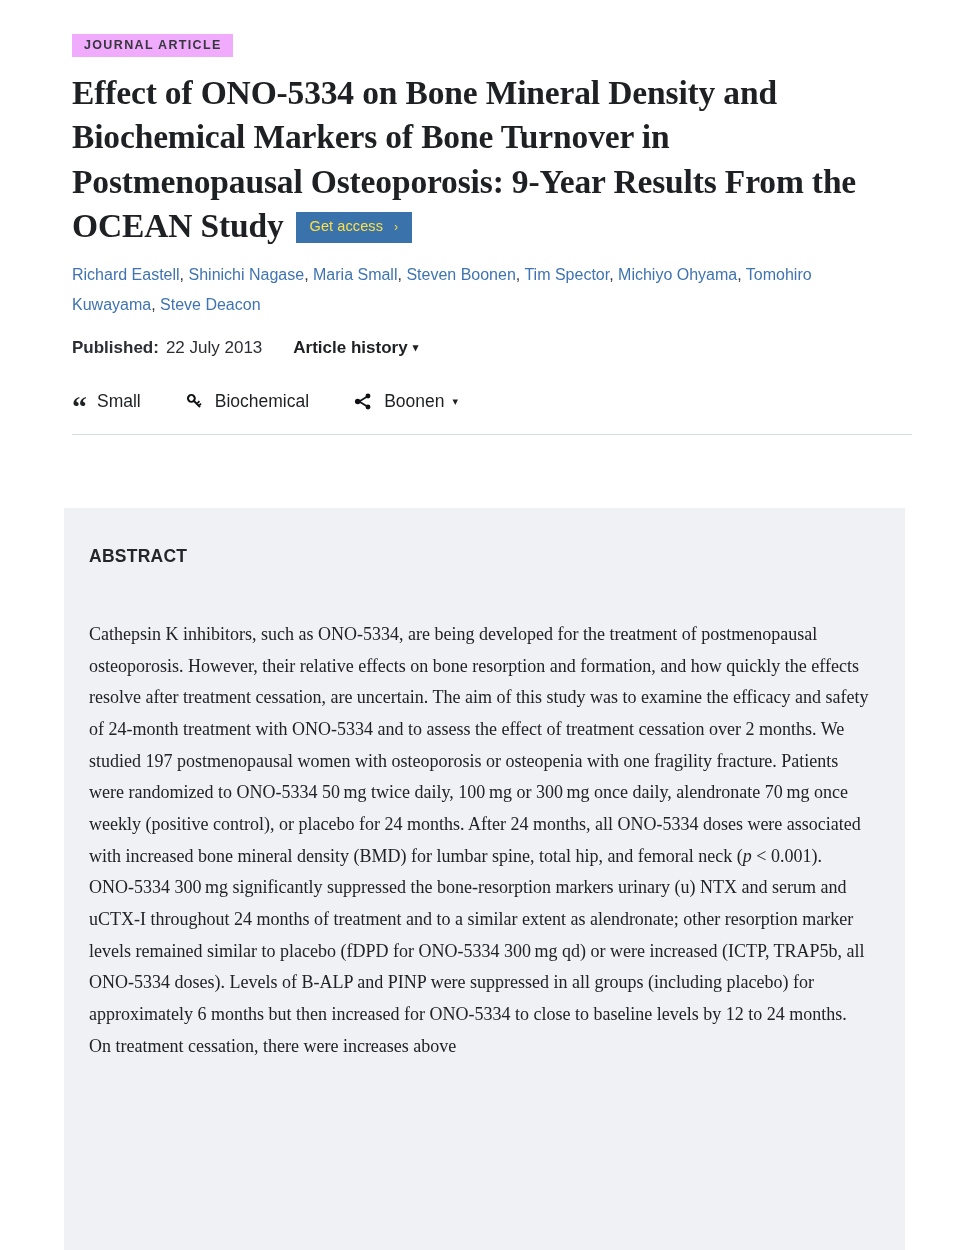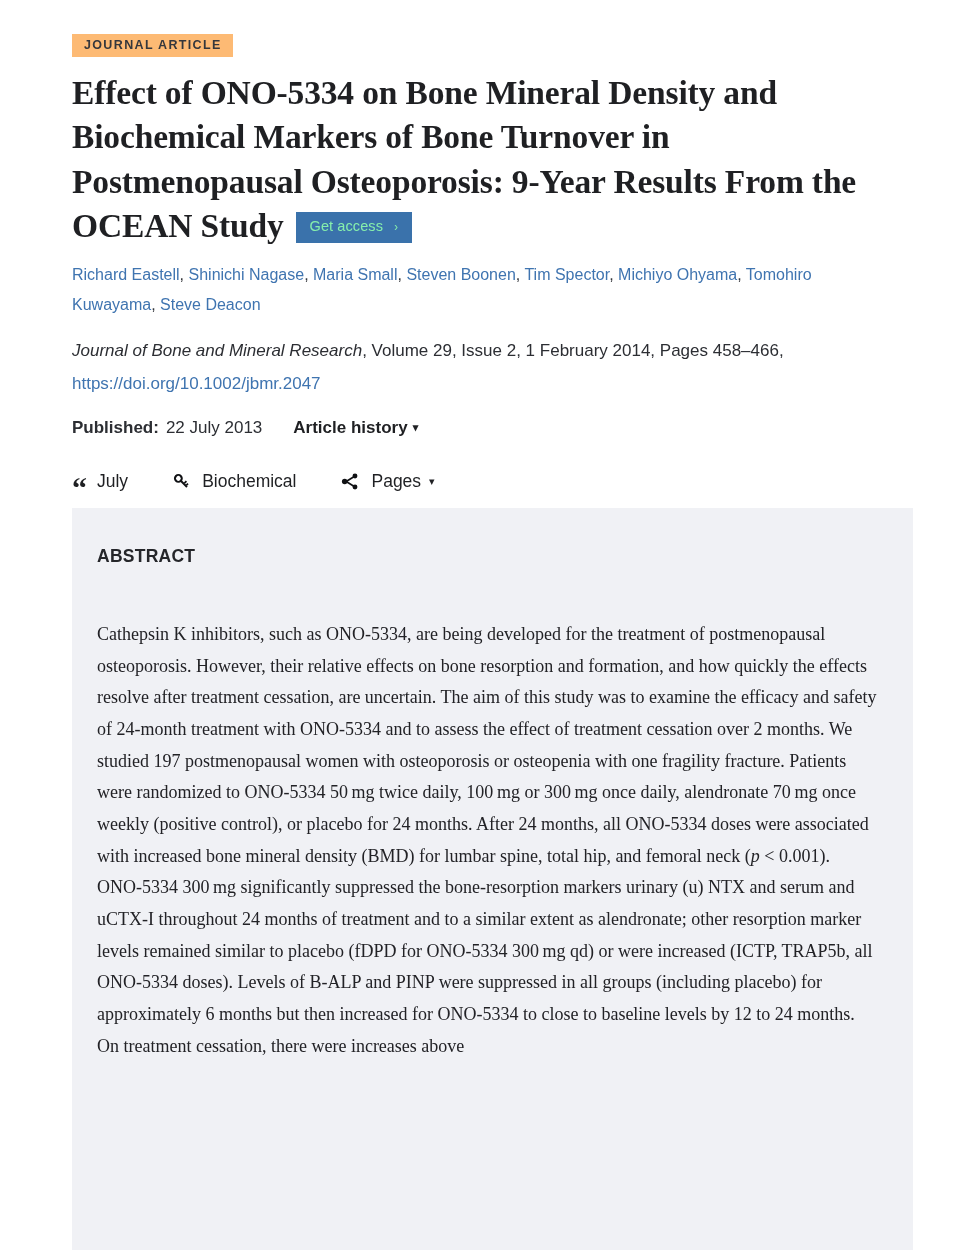--- a/index.html
+++ b/index.html
@@ -25,21 +25,21 @@
   }
 
   .article-head {
     padding: 34px 68px 0 72px;
   }
 
   
   .badge-row { margin: 0 0 14px 0; }
   .badge {
     display: inline-block;
-    background: #fdba74;
+    background: #f0abfc;
     color: #35373c;
     font-size: 12.5px;
     font-weight: 600;
     letter-spacing: 1.35px;
     padding: 5px 11px 5px 12px;
     line-height: 1.05;
     font-family: "Liberation Sans", sans-serif;
   }
 
   
@@ -51,21 +51,21 @@
     letter-spacing: -0.15px;
     color: #1f2023;
     margin: 0 0 6px 0;
     max-width: 830px;
   }
   .get-access {
     display: inline-block;
     vertical-align: 6px;
     margin-left: 12px;
     background: #3a72ab;
-    color: #86efac;
+    color: #fde047;
     font-family: "Liberation Sans", sans-serif;
     font-size: 14.5px;
     font-weight: 400;
     letter-spacing: 0.1px;
     padding: 7px 14px 8px 14px;
     line-height: 1.1;
     white-space: nowrap;
     cursor: pointer;
     border: 0;
   }
@@ -171,21 +171,21 @@
   .tool .caret {
     display: inline-block;
     margin-left: 8px;
     font-size: 11px;
     vertical-align: 2px;
   }
 
   
   .abstract-panel {
     position: absolute;
-    left: 72px;
+    left: 64px;
     top: 508px;
     width: 841px;
     height: 742px;
     background: #f0f1f5;
     box-sizing: border-box;
     padding: 38px 36px 0 25px;
     overflow: hidden;
   }
   .abstract-title {
     font-family: "Liberation Sans", sans-serif;
@@ -216,33 +216,32 @@
     <div class="badge-row">
       <span class="badge">JOURNAL ARTICLE</span>
     </div>
 
     <h1 class="title"><span>Effect of ONO-5334 on Bone Mineral Density and Biochemical Markers of Bone Turnover in Postmenopausal Osteoporosis: 9-Year Results From the OCEAN Study</span><span class="get-access"><span>Get access</span><span class="chev">›</span></span></h1>
 
     <div class="authors">
       <a href="#">Richard Eastell</a><span class="sep">, </span><a href="#">Shinichi Nagase</a><span class="sep">, </span><a href="#">Maria Small</a><span class="sep">, </span><a href="#">Steven Boonen</a><span class="sep">, </span><a href="#">Tim Spector</a><span class="sep">, </span><a href="#">Michiyo Ohyama</a><span class="sep">, </span><a href="#">Tomohiro Kuwayama</a><span class="sep">, </span><a href="#">Steve Deacon</a>
     </div>
 
-    <div class="citation"><span class="jname">Journal of Bone and Mineral Research</span><span>, Volume 29, Issue 2, 1 February 2014, Pages 458–466, </span><a href="#" class="doi">https://doi.org/10.1002/jbmr.2047</a></div>
 
     <div class="published-row">
       <span class="lbl">Published:</span><span class="val">22 July 2013</span><span class="article-history"><span>Article history</span><span class="caret">▾</span></span>
     </div>
 
     <div class="tools">
 
       <div class="tool">
         <span class="ticon">
           <span class="quote-glyph">“</span>
         </span>
-        <span>July</span>
+        <span>Small</span>
       </div>
 
       <div class="tool">
         <span class="ticon">
           <svg width="19" height="19" viewBox="0 0 24 24" aria-hidden="true">
             <g transform="rotate(-45 12 12)">
               <circle cx="12" cy="6.4" r="4.3" fill="none" stroke="#101114" stroke-width="2.6"></circle>
               <rect x="10.85" y="10.2" width="2.4" height="11.6" fill="#101114"></rect>
               <rect x="13.1" y="15.0" width="3.6" height="2.2" fill="#101114"></rect>
               <rect x="13.1" y="18.6" width="2.9" height="2.1" fill="#101114"></rect>
@@ -255,21 +254,21 @@
       <div class="tool">
         <span class="ticon">
           <svg width="20" height="19" viewBox="0 0 24 24" aria-hidden="true">
             <line x1="7.2" y1="12" x2="17.4" y2="5.6" stroke="#101114" stroke-width="2.1"></line>
             <line x1="7.2" y1="12" x2="17.4" y2="18.4" stroke="#101114" stroke-width="2.1"></line>
             <circle cx="5.3" cy="12" r="3.5" fill="#101114"></circle>
             <circle cx="18.3" cy="5.0" r="3.1" fill="#101114"></circle>
             <circle cx="18.3" cy="19.0" r="3.1" fill="#101114"></circle>
           </svg>
         </span>
-        <span>Pages</span>
+        <span>Boonen</span>
         <span class="caret">▾</span>
       </div>
 
     </div>
 
   </div>
 
   <div class="abstract-panel">
     <div class="abstract-title">ABSTRACT</div>
     <p class="abstract-body"><span>Cathepsin K inhibitors, such as ONO-5334, are being developed for the treatment of postmenopausal osteoporosis. However, their relative effects on bone resorption and formation, and how quickly the effects resolve after treatment cessation, are uncertain. The aim of this study was to examine the efficacy and safety of 24-month treatment with ONO-5334 and to assess the effect of treatment cessation over 2 months. We studied 197 postmenopausal women with osteoporosis or osteopenia with one fragility fracture. Patients were randomized to ONO-5334 50 mg twice daily, 100 mg or 300 mg once daily, alendronate 70 mg once weekly (positive control), or placebo for 24 months. After 24 months, all ONO-5334 doses were associated with increased bone mineral density (BMD) for lumbar spine, total hip, and femoral neck (</span><i>p</i><span> &lt; 0.001). ONO-5334 300 mg significantly suppressed the bone-resorption markers urinary (u) NTX and serum and uCTX-I throughout 24 months of treatment and to a similar extent as alendronate; other resorption marker levels remained similar to placebo (fDPD for ONO-5334 300 mg qd) or were increased (ICTP, TRAP5b, all ONO-5334 doses). Levels of B-ALP and PINP were suppressed in all groups (including placebo) for approximately 6 months but then increased for ONO-5334 to close to baseline levels by 12 to 24 months. On treatment cessation, there were increases above</span></p>

